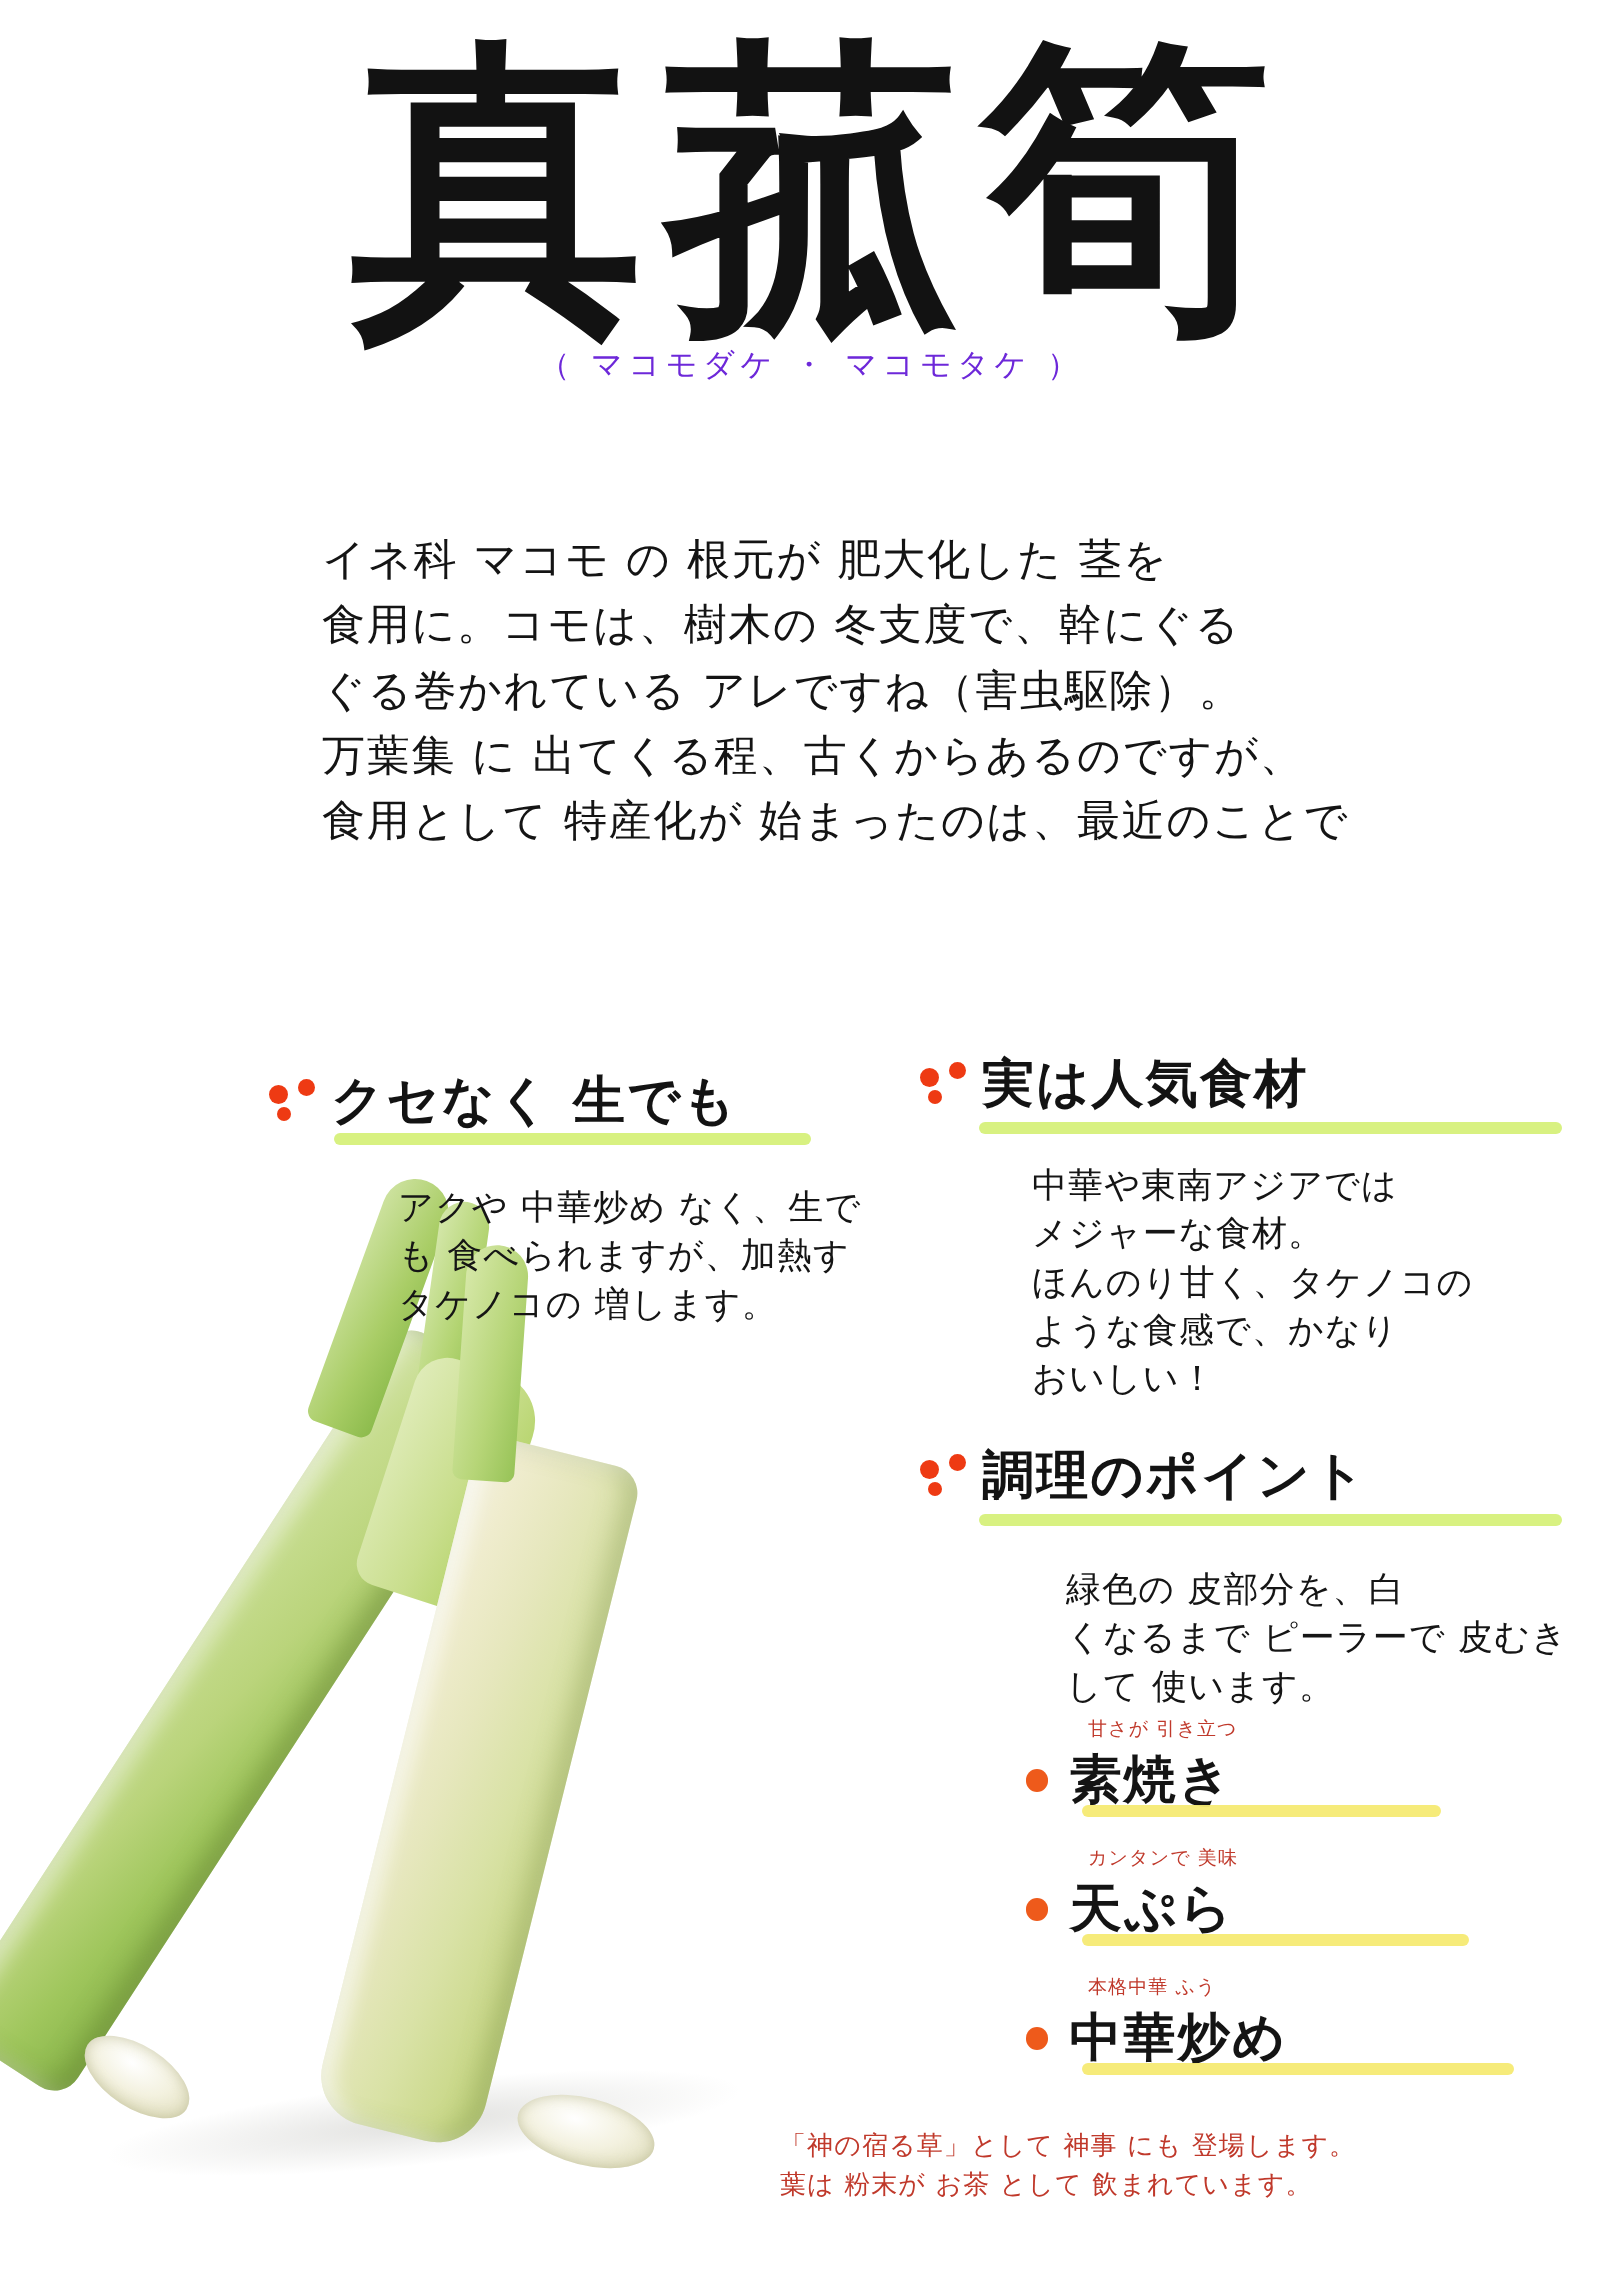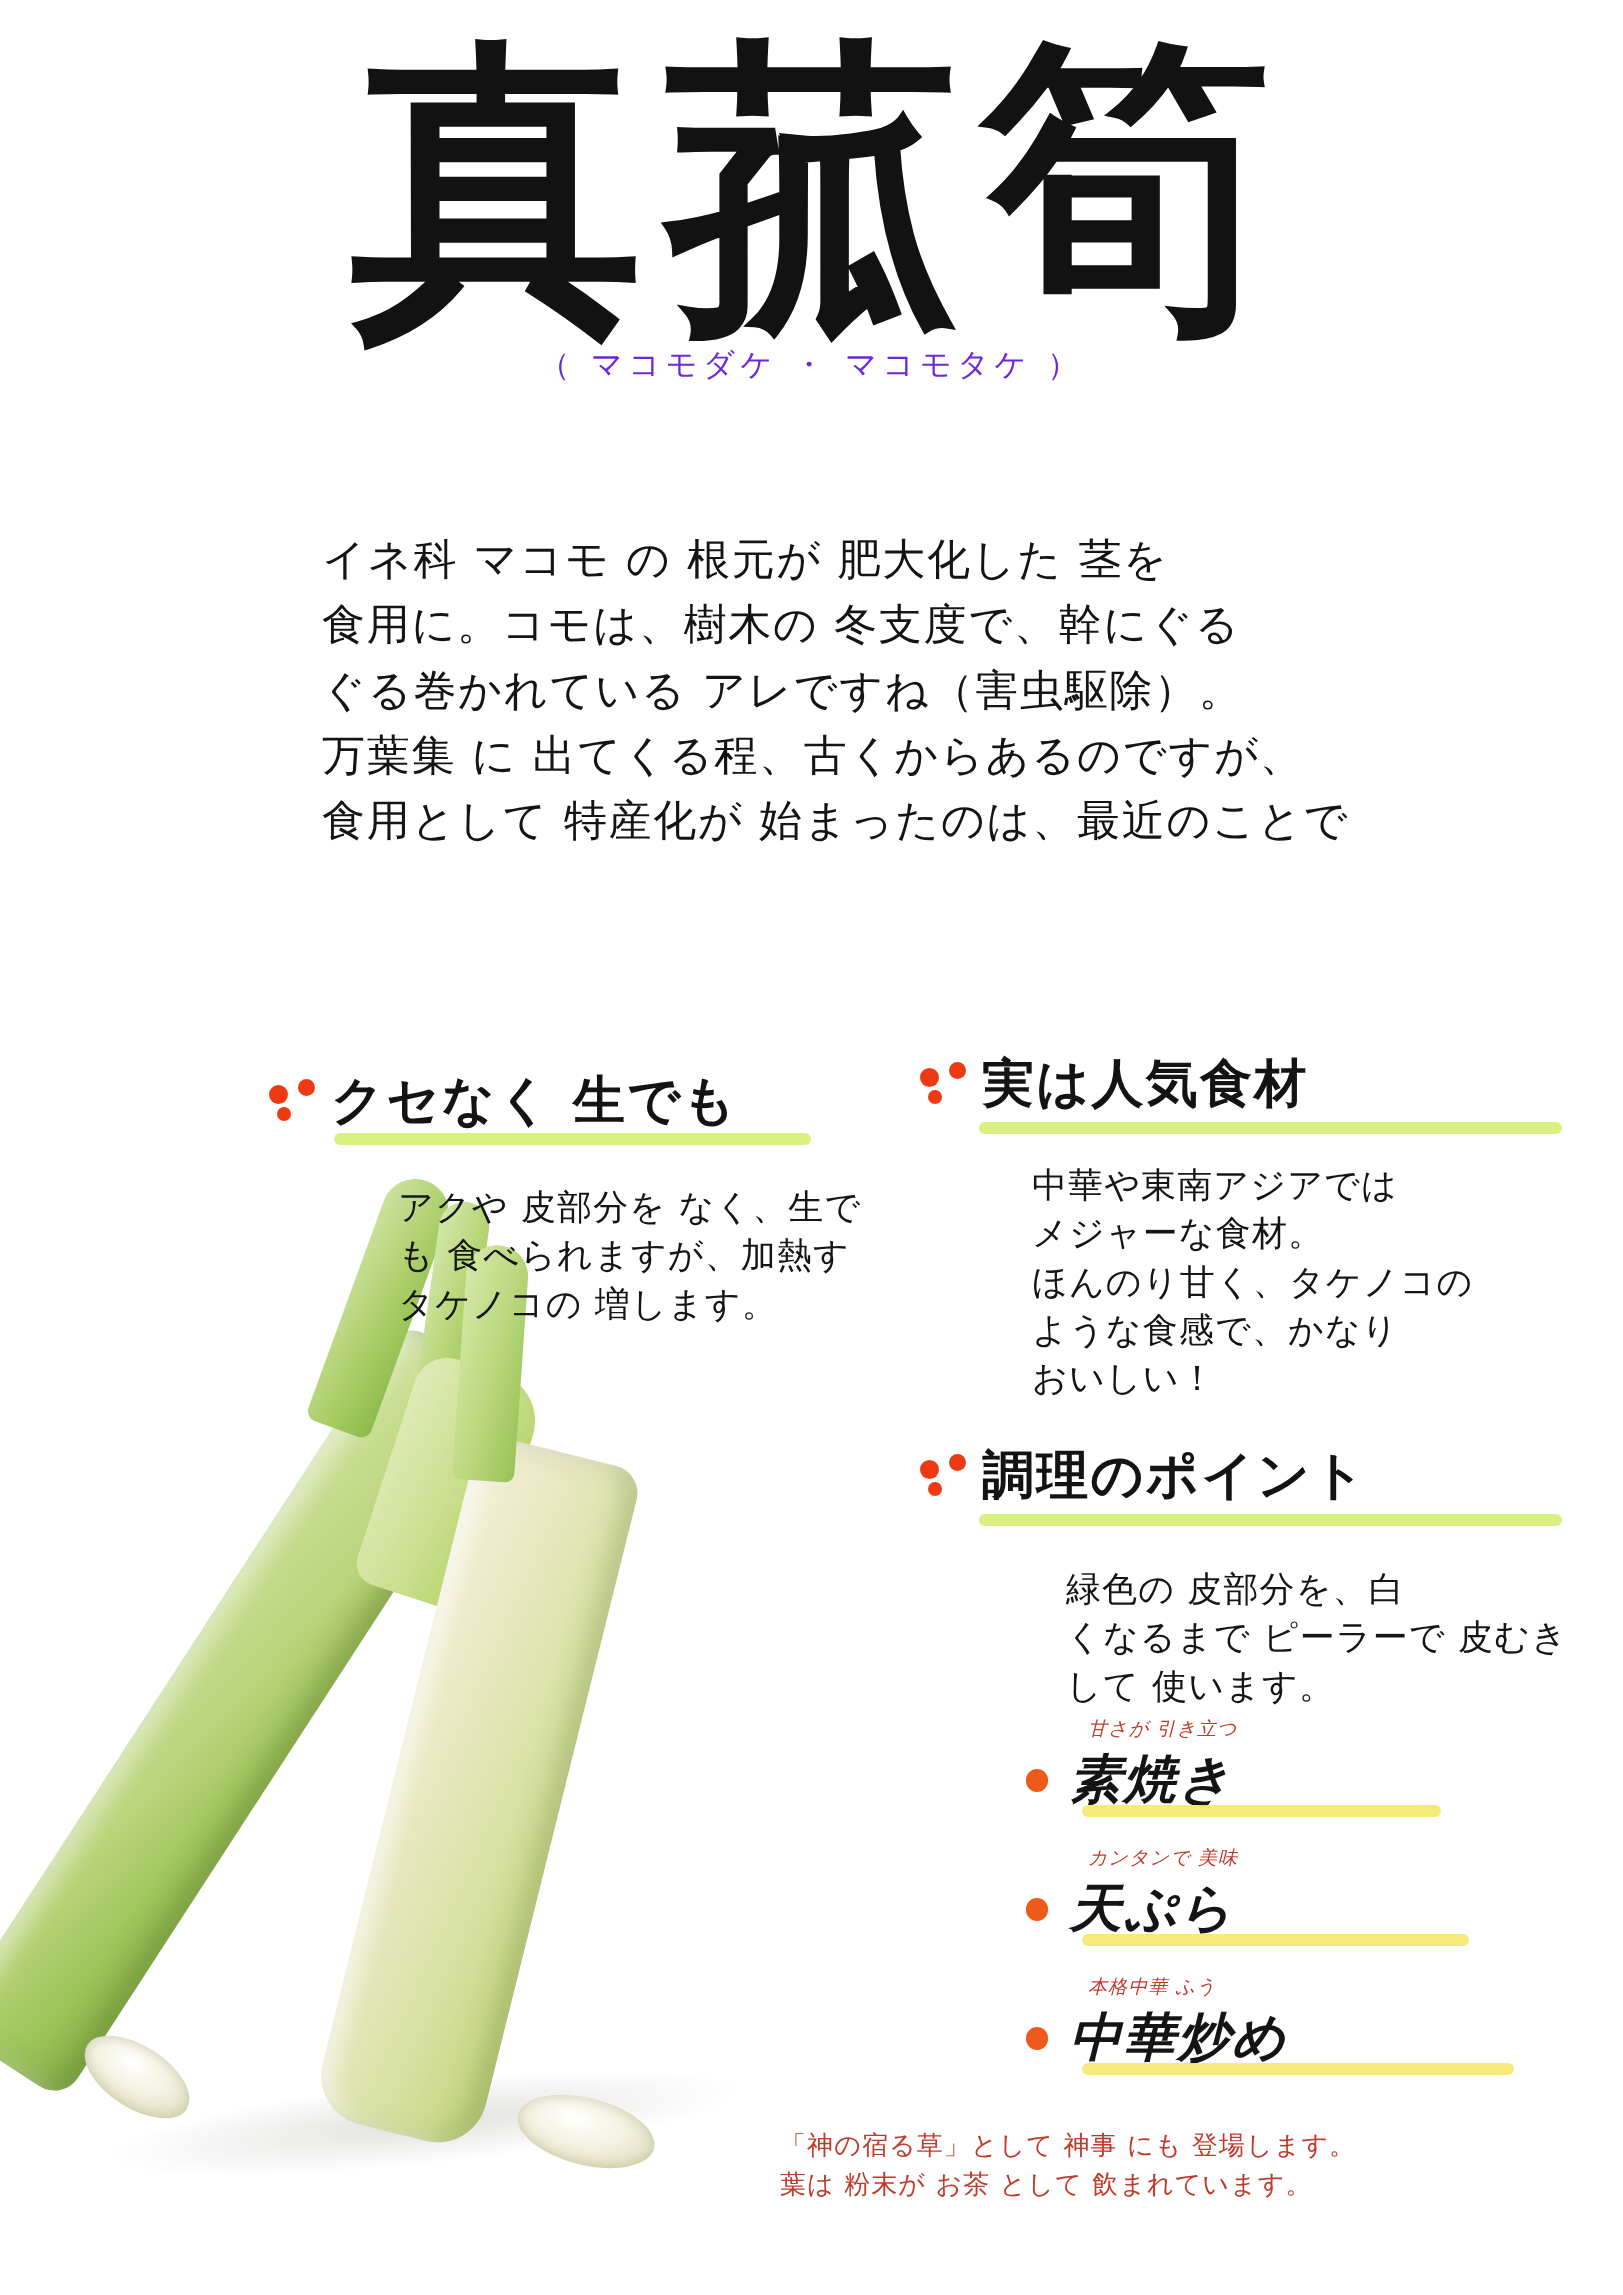--- a/index.html
+++ b/index.html
@@ -199,21 +199,21 @@
   .body-text {
     position: absolute;
     font-size: 35px;
     line-height: 1.38;
     color: #151515;
     letter-spacing: 1.1px;
   }
   .body-text .line { display: block; white-space: nowrap; }
 
   
-  .recipe-item { position: absolute; font-style: italic; }
+  .recipe-item { position: absolute; }
   .recipe-note {
     font-size: 19px;
     color: #c0392b;
     letter-spacing: 1.1px;
     margin-left: 62px;
     display: block;
     margin-bottom: 3.4px;
     white-space: nowrap;
   }
   .recipe-row { display: flex; align-items: center; }
@@ -280,21 +280,21 @@
   <div class="stalk" id="stalk-front-tip"></div>
   <div class="cut-end" id="cut-end-back"></div>
   <div class="cut-end" id="cut-end-front"></div>
 </div>
 
 <div class="section-head" style="top:1066px; left:269px;">
   <span class="head-dots"><i></i><i></i><i></i></span><span class="head-text">クセなく 生でも</span>
 </div>
 <div class="head-underline" style="top:1133px; left:334px; width:477px;"></div>
 <div class="body-text" style="top:1183px; left:398px;">
-  <span class="line">アクや 皮部分を なく、生で</span>
+  <span class="line">アクや 中華炒め なく、生で</span>
   <span class="line">も 食べられますが、加熱す</span>
   <span class="line">タケノコの 増します。</span>
 </div>
 
 <div class="section-head" style="top:1049px; left:920px;">
   <span class="head-dots"><i></i><i></i><i></i></span><span class="head-text">実は人気食材</span>
 </div>
 <div class="head-underline" style="top:1122px; left:979px; width:583px;"></div>
 <div class="body-text" style="top:1161px; left:1032px;">
   <span class="line">中華や東南アジアでは</span>

